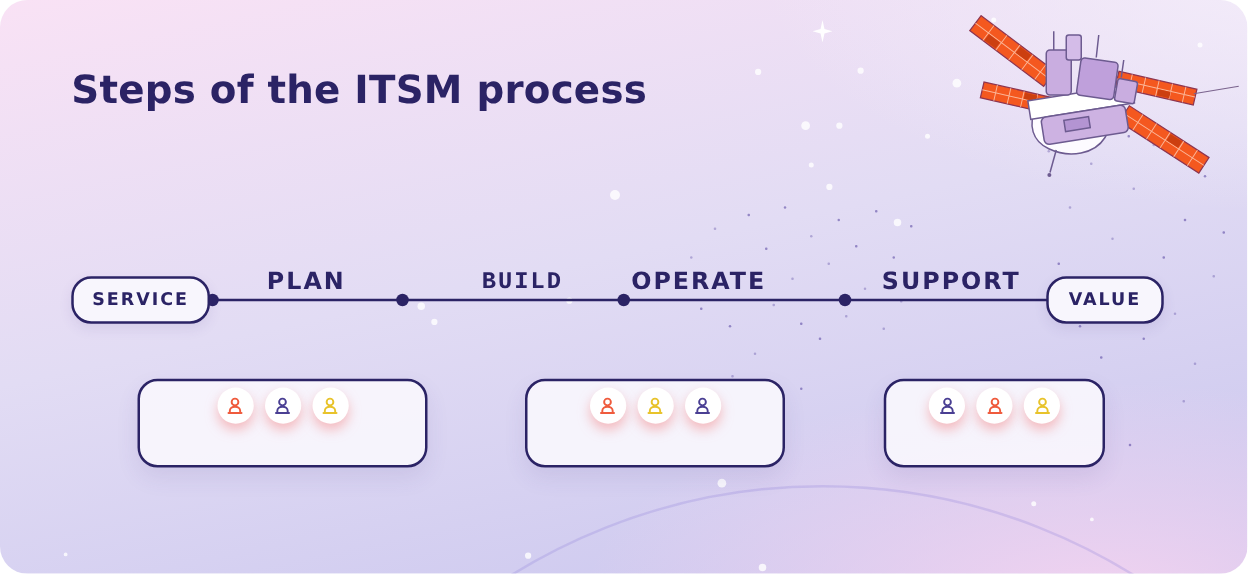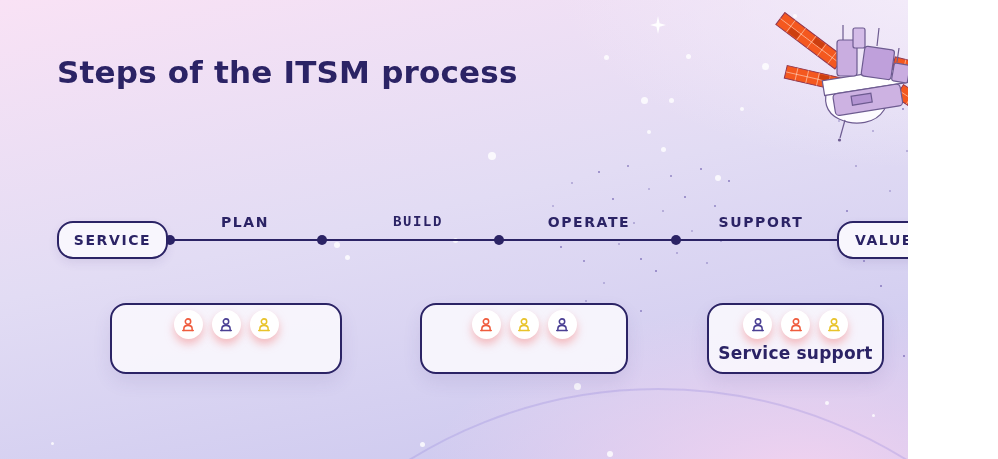--- a/index.html
+++ b/index.html
@@ -1,24 +1,25 @@
 <!DOCTYPE html>
 <html style="--navy: #2b2365;"><head>
 <meta charset="utf-8">
 <style>
   * { margin:0; padding:0; box-sizing:border-box; }
   html,body { width:998px; height:459px; }
   body { font-family:"DejaVu Sans","Liberation Sans",sans-serif; }
 
   .canvas{
-    position:relative; width:908px; height:459px; overflow:hidden;
+    position:relative; width:998px; height:459px; overflow:hidden;
     background:
       radial-gradient(55% 50% at 88% 104%, rgba(243,211,240,.95) 0%, rgba(243,211,240,0) 75%),
       radial-gradient(60% 60% at 103% -5%, rgba(244,237,250,.95) 0%, rgba(244,237,250,0) 70%),
       linear-gradient(168deg, #f9e2f5 0%, #e2dcf4 46%, #c9c5ee 100%);
+    border-radius: 22px;
   }
 
   
   .bg-arc{
     position:absolute; left:186px; top:388px; width:944px; height:944px;
     border-radius:50%; border:2px solid rgba(146,134,219,.28);
   }
   .bg-arc2{
     position:absolute; left:905px; top:408px; width:700px; height:700px;
     border-radius:50%; border:2px solid rgba(146,134,219,.22);
@@ -44,21 +45,21 @@
   .tl-line{
     position:absolute; left:168px; top:239px; width:681px; height:2px;
     background:var(--navy,#2b2365);
   }
   .tl-dot{
     position:absolute; width:10px; height:10px; border-radius:50%;
     background:var(--navy,#2b2365); transform:translate(-50%,-50%);
   }
   .stage-label{
     position:absolute; top:214px; transform:translateX(-50%);
-    font-size:14px; font-weight:800; letter-spacing:1.6px;
+    font-size:19px; font-weight:800; letter-spacing:1.6px;
     color:var(--navy,#2b2365); white-space:nowrap;
   }
   .pill{
     position:absolute; top:221px; height:38px;
     display:flex; align-items:center; justify-content:center;
     background:#f8f6fd; border:2.5px solid var(--navy,#2b2365); border-radius:16px;
     font-size:14px; font-weight:800; letter-spacing:1.6px; color:var(--navy,#2b2365);
     box-shadow:0 4px 10px rgba(80,60,140,.10);
   }
   .pill-service{ left:57px; width:111px; }
@@ -225,21 +226,21 @@
     <div class="tl-line"></div>
 
     <div class="tl-dot" style="left:170px; top:240px;"></div>
     <div class="tl-dot" style="left:322px; top:240px;"></div>
     <div class="tl-dot" style="left:499px; top:240px;"></div>
     <div class="tl-dot" style="left:676px; top:240px;"></div>
     <div class="tl-dot" style="left:848px; top:240px;"></div>
 
     <div class="stage-label" style="left:245px;">PLAN</div>
     <div class="stage-label" style="left:418px;font-family:Liberation Mono, monospace;">BUILD</div>
-    <div class="stage-label" style="left:589px;text-align:right;">OPERATE</div>
+    <div class="stage-label" style="left:559px;text-align:right;">OPERATE</div>
     <div class="stage-label" style="left:761px;">SUPPORT</div>
 
     <div class="pill pill-service">
       <span>SERVICE</span>
     </div>
     <div class="pill pill-value">
       <span>VALUE</span>
     </div>
   </div>
 
@@ -312,16 +313,15 @@
           </svg>
         </span>
       <span class="user-badge">
           <svg width="18" height="18" viewBox="0 0 20 20" style="color: rgb(232, 195, 43);">
             <circle cx="10" cy="6.2" r="3" fill="none" stroke="currentColor" stroke-width="1.7"></circle>
             <path d="M5.4 16 v-1.9 c0-2.3 2.1-3.7 4.6-3.7 s4.6 1.4 4.6 3.7 V16" fill="none" stroke="currentColor" stroke-width="1.7" stroke-linecap="round"></path>
             <path d="M4.2 16 h11.6" stroke="currentColor" stroke-width="1.7" stroke-linecap="round"></path>
           </svg>
         </span>
     </div>
-    <div class="card-label">Service support</div>
   </div>
 
 </div>
 
 </body></html>

